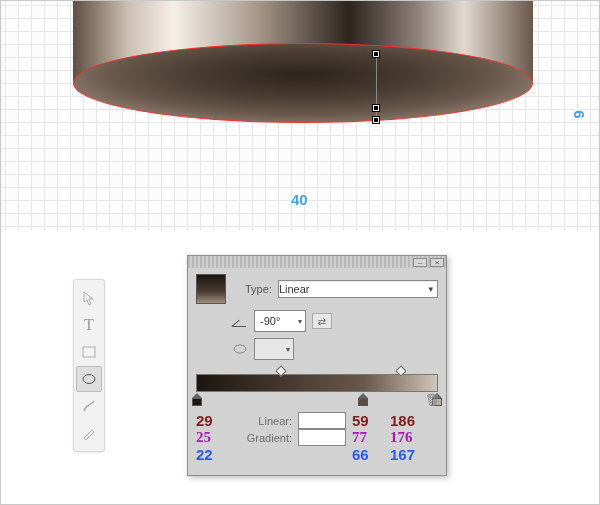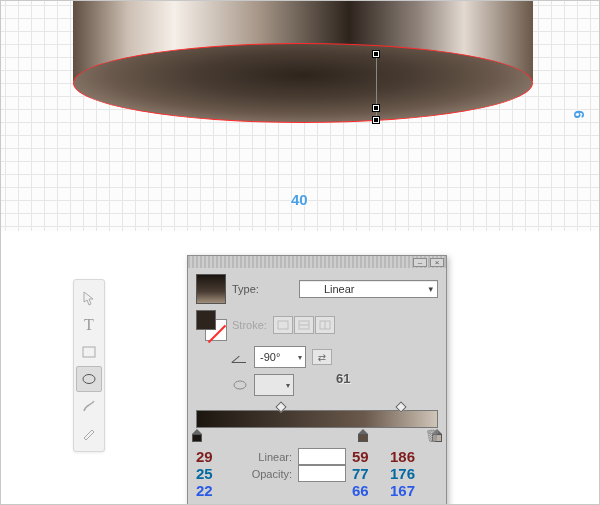--- a/index.html
+++ b/index.html
@@ -158,32 +158,31 @@
   }
   .panel-menu div { height: 2px; background: #666; }
 
   .panel-body { padding: 6px 8px 12px 8px; position: relative; }
   .row { display: flex; align-items: center; margin-bottom: 6px; gap: 6px; }
   .swatch-preview {
     width: 30px; height: 30px;
     background: linear-gradient(180deg, #1a1410 0%, #4a3d33 60%, #a28f7c 100%);
     border: 1px solid #555;
   }
-  .label { color: #555; }
+  .label { color: #555; margin-left: 13px; }
   .label.disabled { color: #a5a5a5; }
   .select {
     background: #fff;
     border: 1px solid #888;
     height: 18px;
     display: flex; align-items: center;
-    padding: 0 4px 0 24px;
+    padding: 0 4px 0 0;
     justify-content: space-between;
     flex: 1;
     box-shadow: inset 0 1px 0 rgba(0,0,0,0.08);
-    margin-left: 34px;
   }
   .select .arrow { font-size: 9px; color: #444; }
   .fill-stroke {
     position: relative; width: 30px; height: 30px;
   }
   .fs-fill {
     position: absolute; left: 0; top: 0;
     width: 20px; height: 20px;
     background: #2d241d;
     border: 1px solid #666;
@@ -270,21 +269,21 @@
   }
 
   .rgb-grid {
     display:grid;
     grid-template-columns: 28px 62px 48px 32px 32px;
     gap: 0 6px;
     align-items:center;
     margin-top: 20px;
   }
   .rgb-r { color:#7f1d1d;font-weight:bold;font-size:15px; }
-  .rgb-g { color:#0369a1;font-weight:bold;font-size:15px; }
+  .rgb-g { color:#a21caf;font-weight:bold;font-size:15px;font-family:Liberation Serif, serif; }
   .rgb-b { color:#2a5ae8;font-weight:bold;font-size:15px; }
   .field-label { color:#6d6d6d;text-align:right;font-size:11px; }
   .field {
     background:#fff;border:1px solid #888;height:17px;
     padding:0 4px;display:flex;align-items:center;justify-content:flex-end;
     font-size:11px;min-width:42px;
   }
 </style>
 </head>
 <body>
@@ -340,46 +339,20 @@
   <div class="panel-body">
     <div class="row">
       <div class="swatch-preview"></div>
       <span class="label">Type:</span>
       <div class="select">
         <span>Linear</span>
         <span class="arrow">▾</span>
       </div>
     </div>
 
-    <div class="row">
-      <div class="fill-stroke">
-        <div class="fs-stroke"></div>
-        <div class="fs-fill"></div>
-      </div>
-      <span class="label disabled">Stroke:</span>
-      <div class="strokebtns">
-        <div class="strokebtn">
-            <svg width="12" height="10">
-              <rect x="1" y="1" width="10" height="8" fill="none" stroke="#888"></rect>
-            </svg>
-          </div>
-        <div class="strokebtn">
-            <svg width="12" height="10">
-              <rect x="1" y="1" width="10" height="8" fill="none" stroke="#888"></rect>
-              <line x1="1" y1="5" x2="11" y2="5" stroke="#888"></line>
-            </svg>
-          </div>
-        <div class="strokebtn">
-            <svg width="12" height="10">
-              <rect x="1" y="1" width="10" height="8" fill="none" stroke="#888"></rect>
-              <line x1="6" y1="1" x2="6" y2="9" stroke="#888"></line>
-            </svg>
-          </div>
-      </div>
-    </div>
 
     <div class="row" style="margin-left:36px;">
       <div class="angle-icon"></div>
       <div class="input">
         <span>-90°</span>
         <span class="arrow">▾</span>
       </div>
       <div class="reverse-icon">⇄</div>
     </div>
 
@@ -421,21 +394,21 @@
     <div class="rgb-grid">
       <span class="rgb-r">29</span>
       <span class="field-label">Linear:</span>
       <div class="field">
           <span>&nbsp;</span>
         </div>
       <span class="rgb-r">59</span>
       <span class="rgb-r">186</span>
 
       <span class="rgb-g">25</span>
-      <span class="field-label">Opacity:</span>
+      <span class="field-label">Gradient:</span>
       <div class="field">
           <span>&nbsp;</span>
         </div>
       <span class="rgb-g">77</span>
       <span class="rgb-g">176</span>
 
       <span class="rgb-b">22</span>
       <span></span>
         <span></span>
       <span class="rgb-b">66</span>

